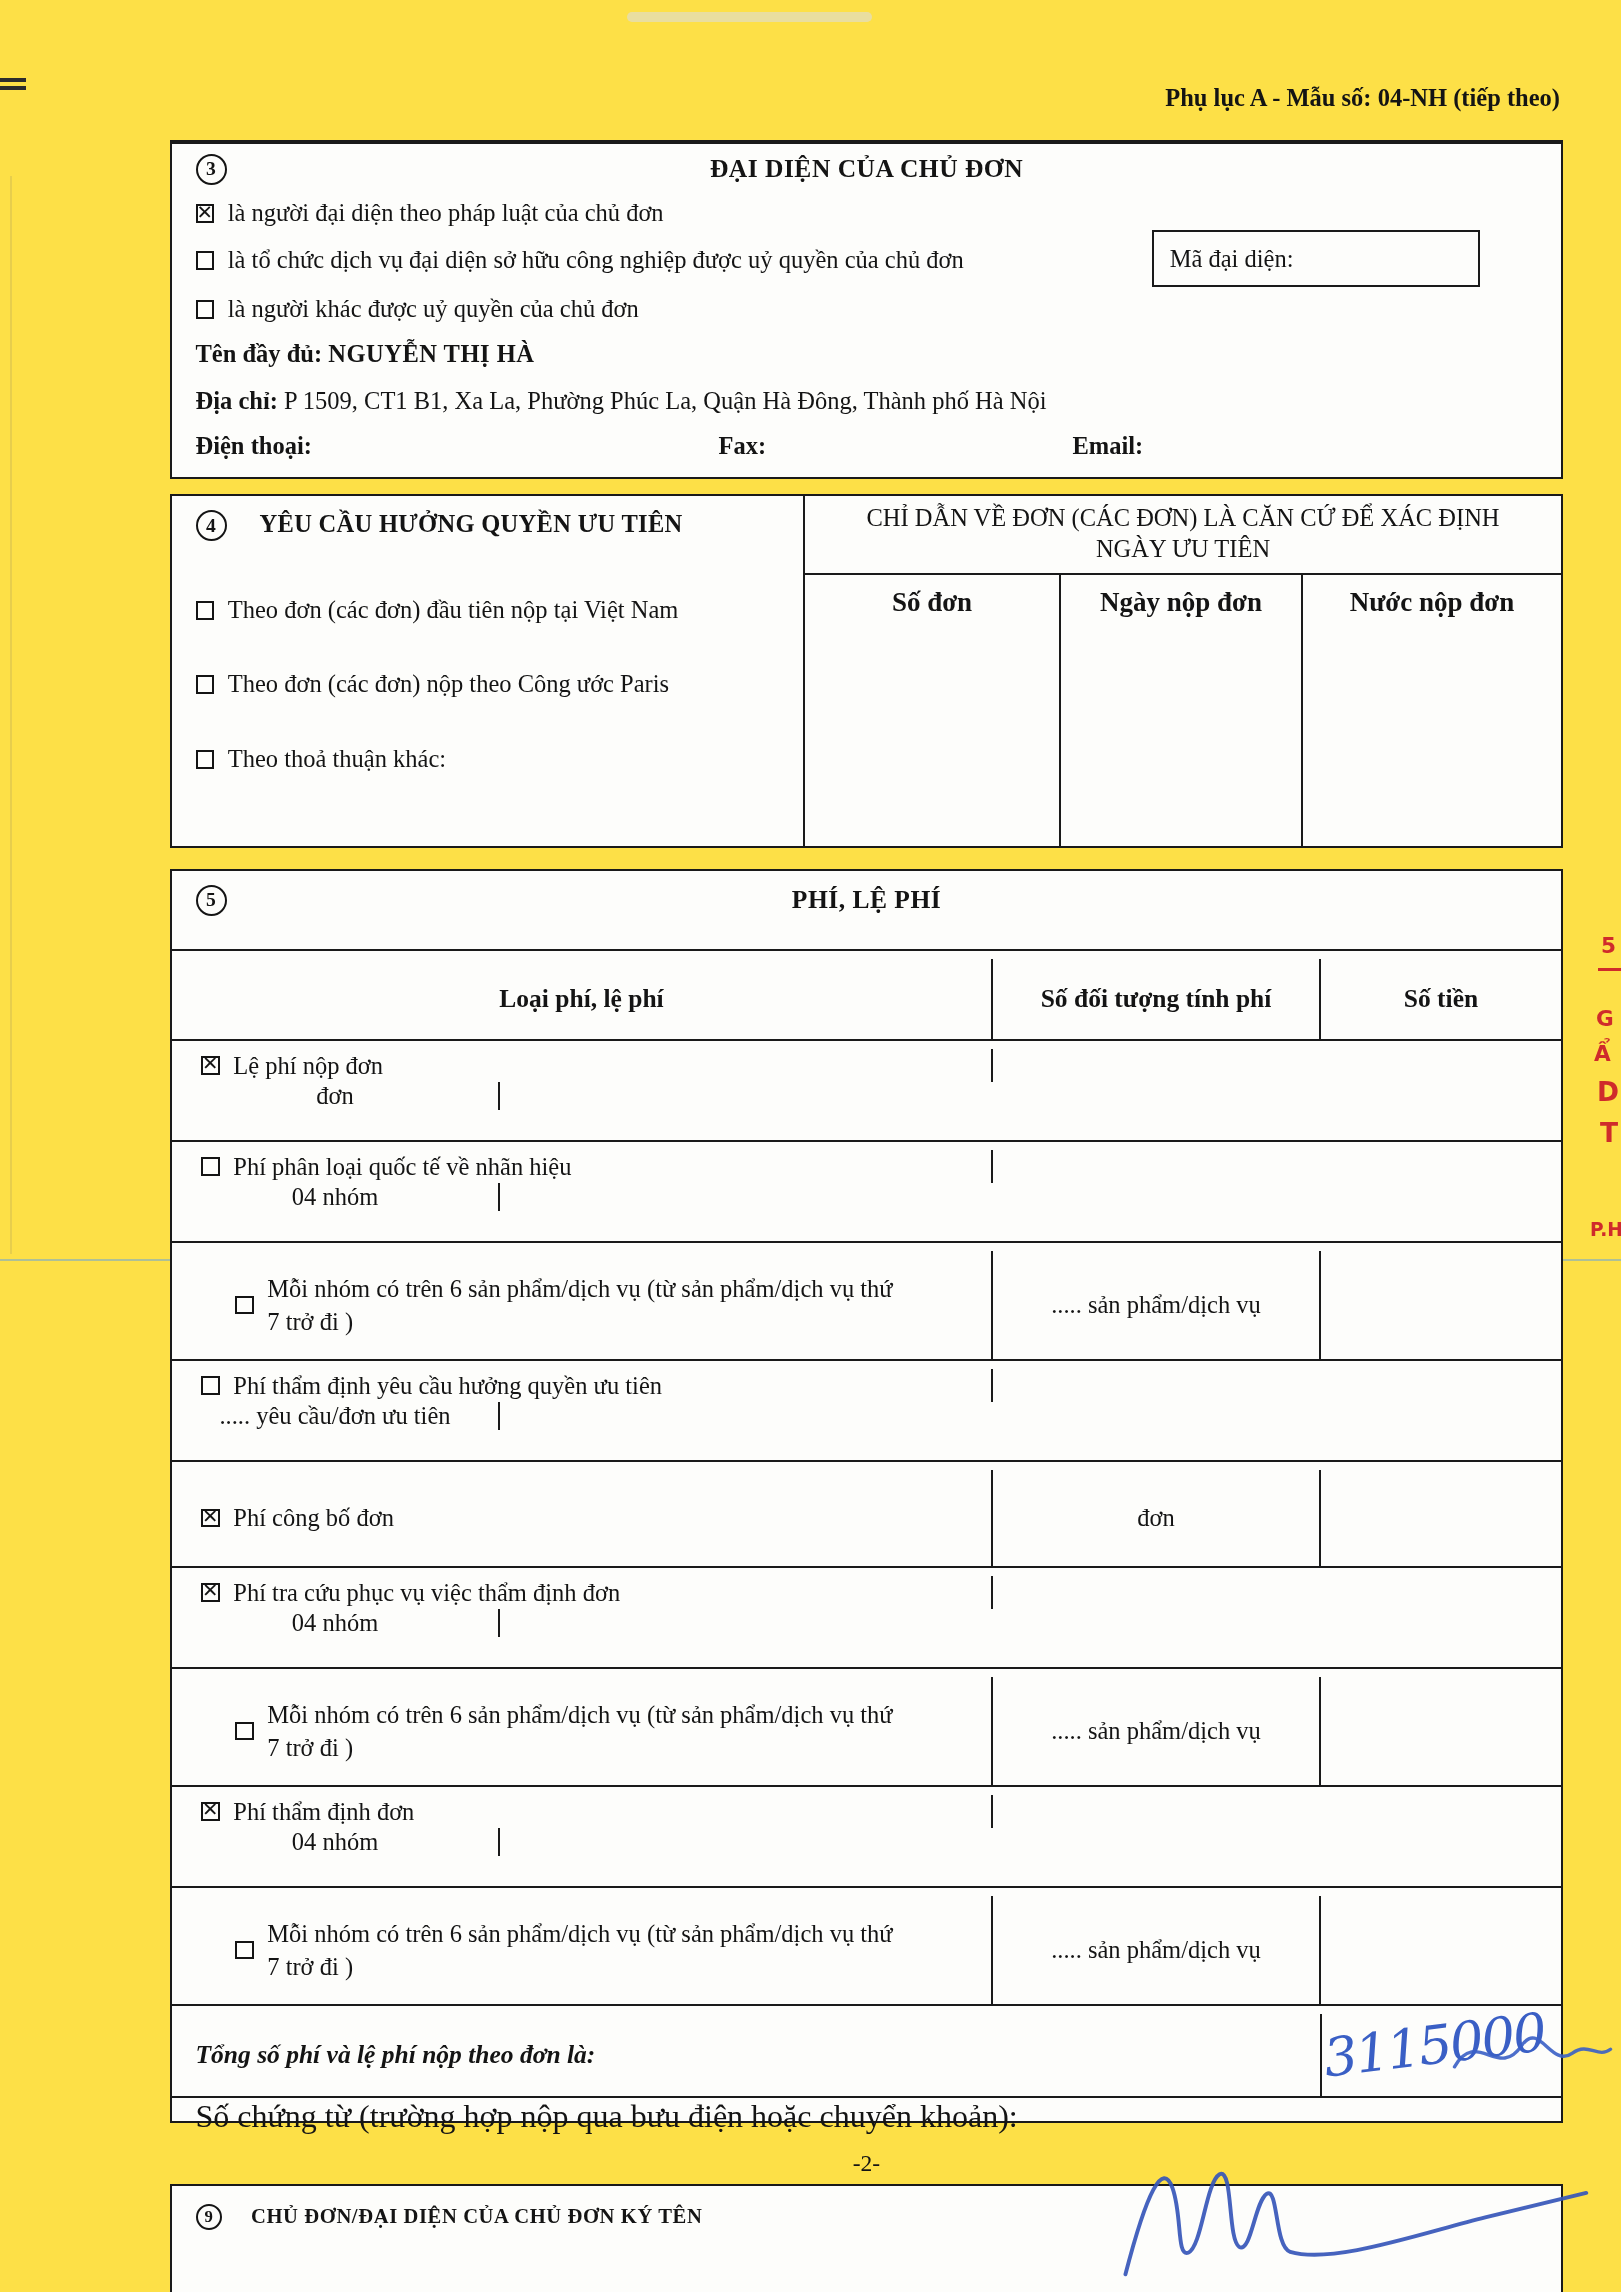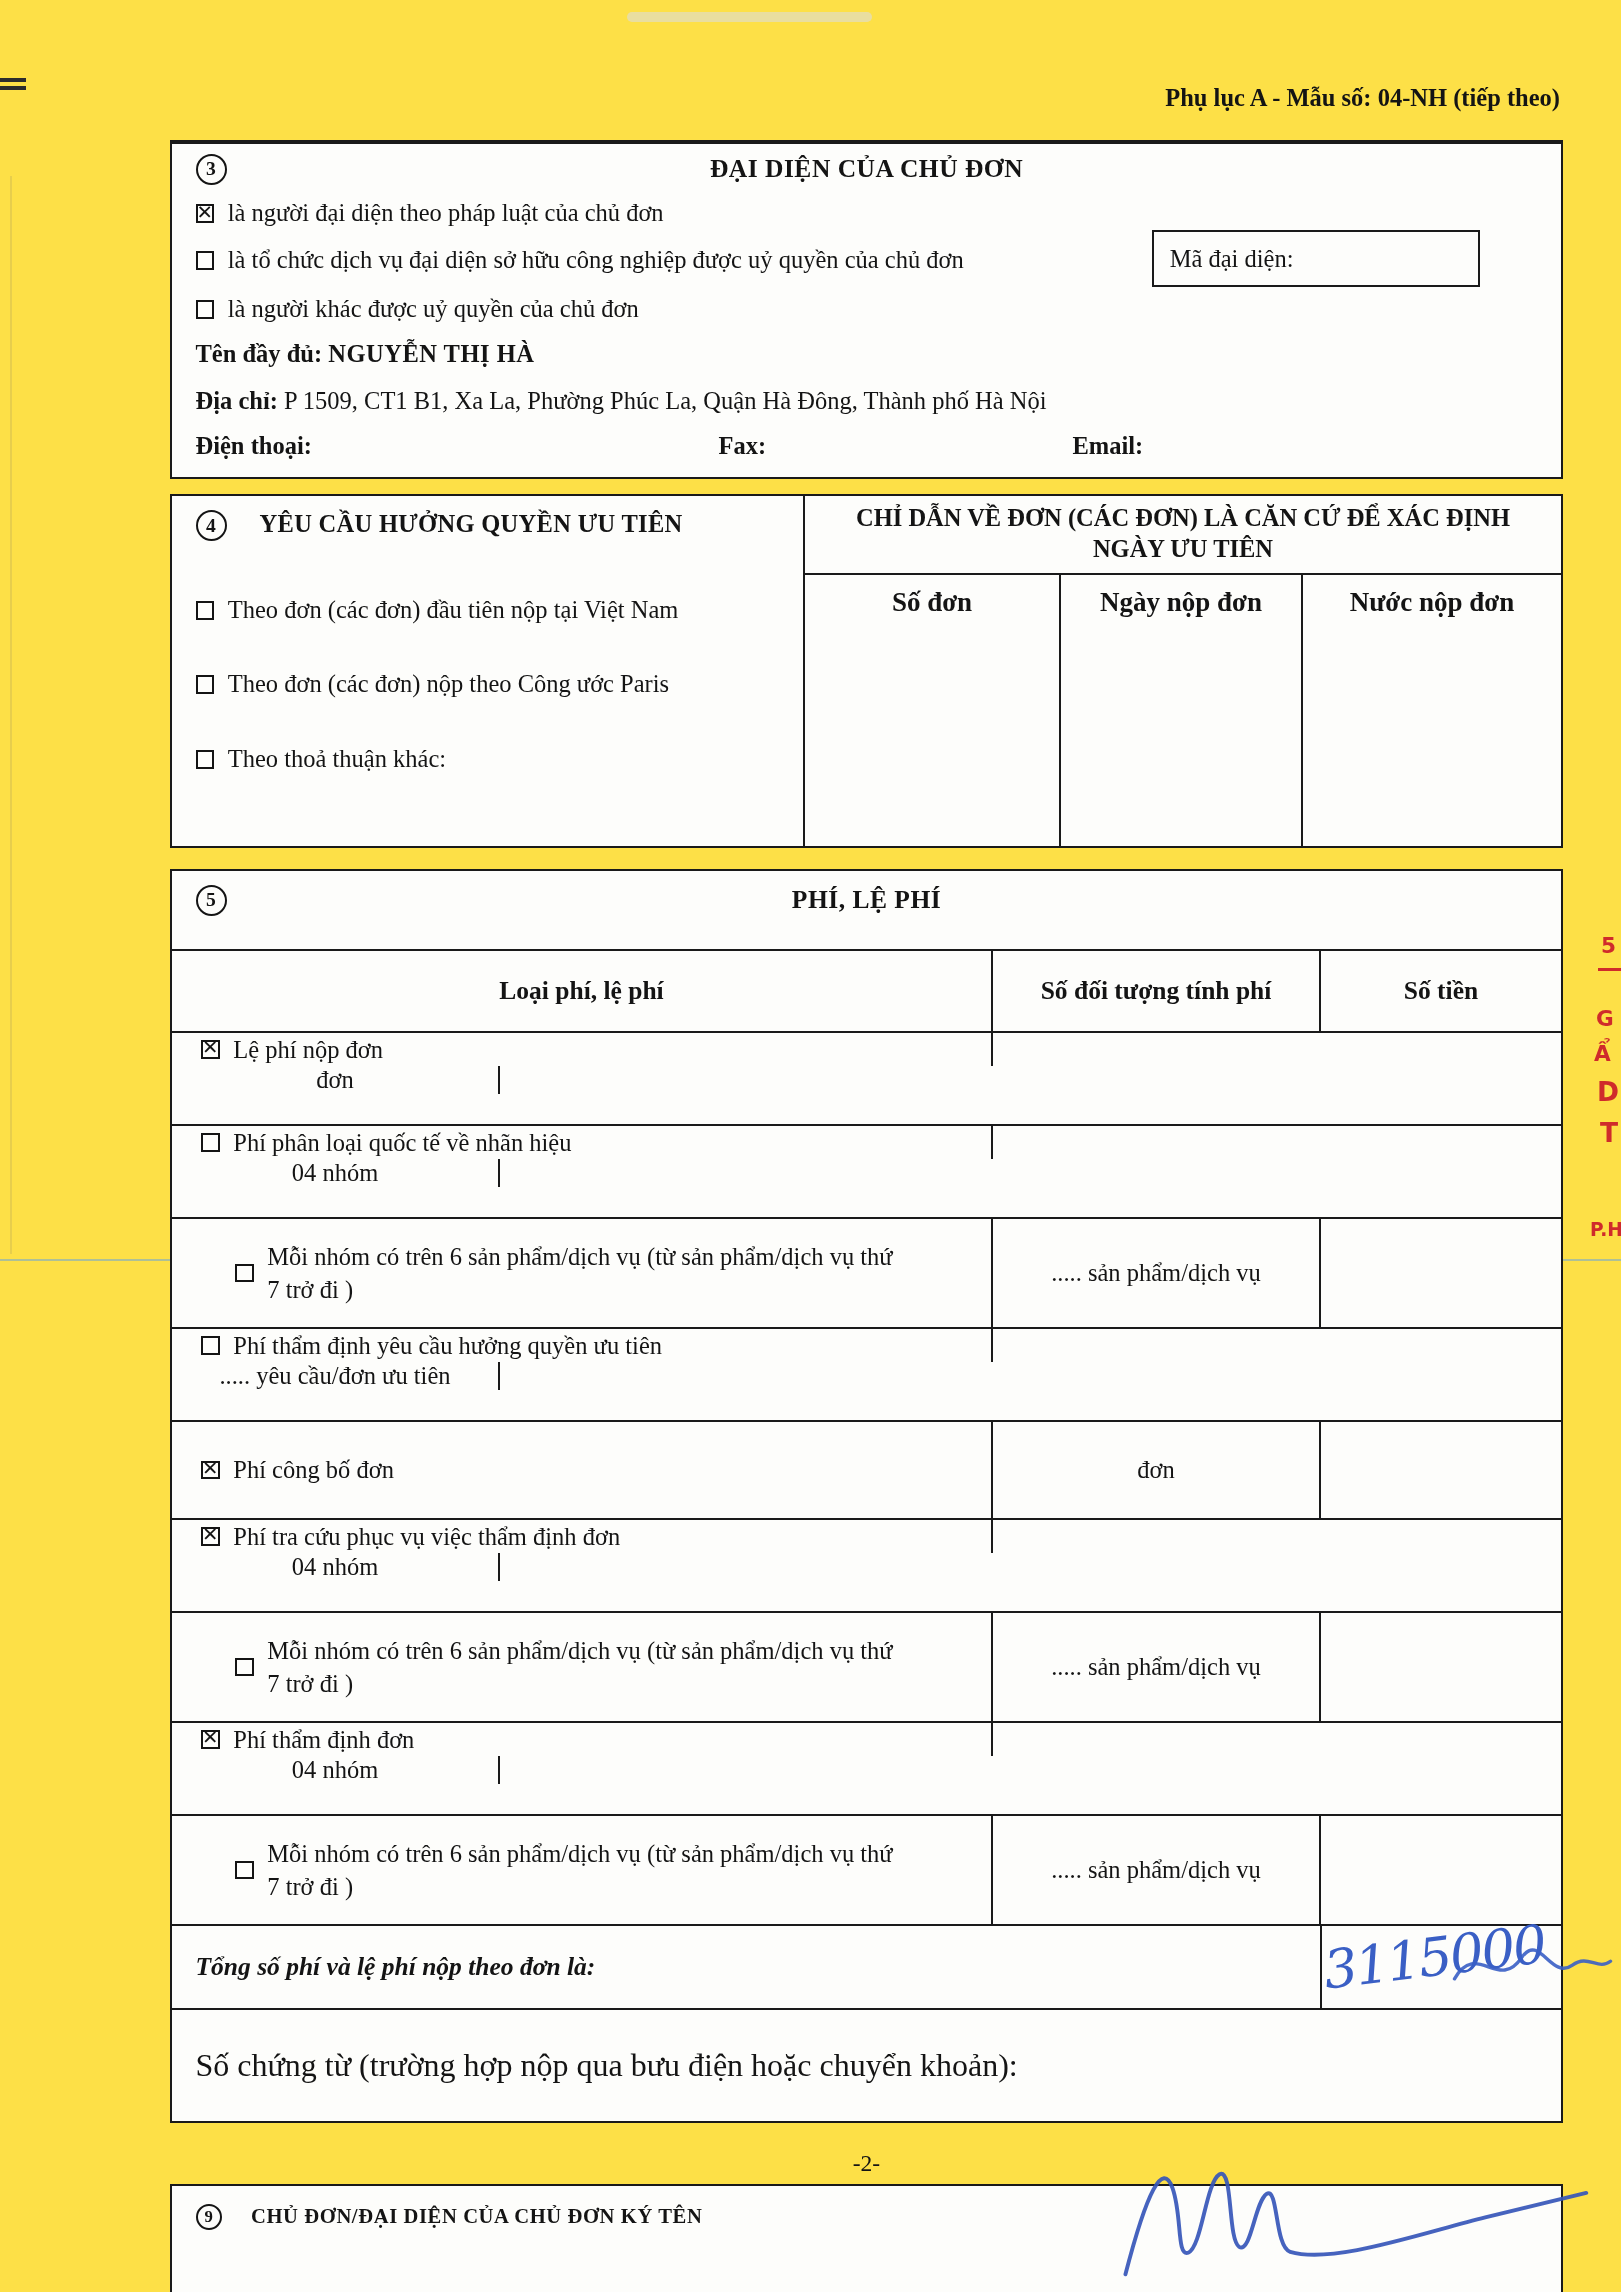--- a/index.html
+++ b/index.html
@@ -49,36 +49,36 @@
   .pos-email { position:absolute; left:877px; }
 
   
   .sec4 { left:170px; top:494px; width:1393px; height:354px; display:flex; }
   .s4-left { width:633px; border-right:2.5px solid #1a1a1a; position:relative; box-sizing:border-box; flex:none; }
   .s4-titlerow { position:absolute; top:13.7px; left:23.5px; }
   .s4-title { font-weight:bold; font-size:24.5px; margin-left:33px; letter-spacing:0.3px; }
   .s4-opt { position:absolute; left:23.5px; right:13.7px; font-size:24.5px; }
   .s4-right { flex:1; display:flex; flex-direction:column; }
   .s4-right-header {
-    border-bottom:2.5px solid #1a1a1a; text-align:center; font-weight:bold; font-size:24.5px;
+    border-bottom:2.5px solid #1a1a1a; text-align:center; font-weight:normal; font-size:24.5px;
     padding:6.9px 33px 8.8px; box-sizing:border-box; line-height:1.25;
   }
   .s4-cols { flex:1; display:flex; }
   .s4-col { box-sizing:border-box; text-align:center; padding-top:11.8px; font-size:27px;font-weight:bold; }
   .s4-col.c-a { width:256px; border-right:2.5px solid #1a1a1a; flex:none; }
   .s4-col.c-b { width:242px; border-right:2.5px solid #1a1a1a; flex:none; }
   .s4-col.c-c { flex:1; }
 
   
   .sec5 { left:170px; top:869px; width:1393px; height:1254px; }
   .s5-titlerow { position:absolute; top:13.7px; left:0; right:0; text-align:center; }
   .s5-titlerow .circ { position:absolute; left:23.5px; top:0; }
   .s5-title { font-weight:bold; font-size:25.5px; letter-spacing:0.5px; }
   .fee-table { position:absolute; top:78px; left:0; right:0; bottom:0; display:flex; flex-direction:column; border-top:2.5px solid #1a1a1a; }
-  .frow { display:flex; border-bottom:2.5px solid #1a1a1a; box-sizing:border-box; flex:none; }
+  .frow { display:flex; border-bottom:2.5px solid #1a1a1a; box-sizing:border-box; flex:none;margin-top:8px; }
   .c1 { width:821px; border-right:2.5px solid #1a1a1a; box-sizing:border-box; display:flex; align-items:center; padding-left:29px; font-size:24.5px; }
   .c1.ind { padding-left:63px; }
   .c2 { width:328px; border-right:2.5px solid #1a1a1a; box-sizing:border-box; display:flex; align-items:center; justify-content:center; font-size:24.5px; text-align:center; }
   .c3 { flex:1; position:relative; }
   .fee-hdr { height:82px; align-items:stretch; }
   .fee-hdr > div { display:flex; align-items:center; justify-content:center; font-weight:bold; font-size:25.5px; padding-left:0; }
   .fee-hdr .c3 { display:flex; align-items:center; justify-content:center; }
   .fee-label { max-width:637px; line-height:1.35; }
   .h95 { height:93px;flex-direction:column; } .h100 { height:98px; } .h112 { height:110px; } .h96 { height:84px; }
   .total-label {

